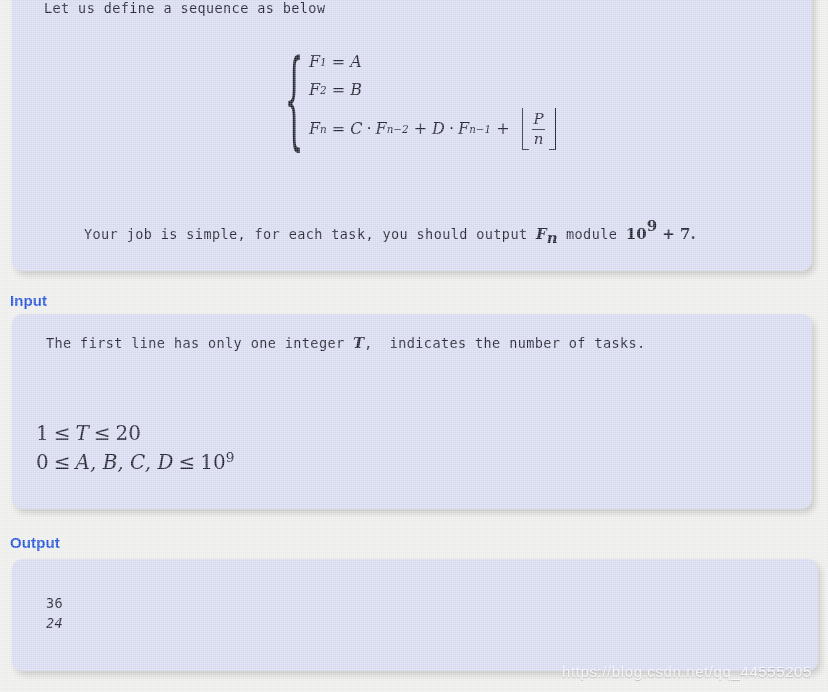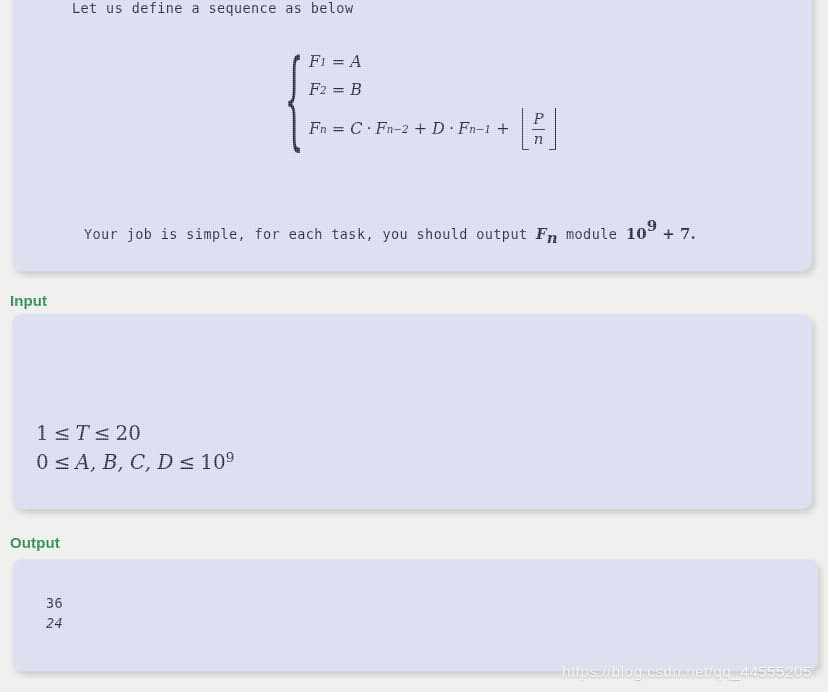--- a/index.html
+++ b/index.html
@@ -61,21 +61,21 @@
     width: 806px;
     height: 112px;
   }
 
   .section-heading {
     position: absolute;
     left: 10px;
     font-family: "Liberation Sans", sans-serif;
     font-weight: bold;
     font-size: 15px;
-    color: #15803d;
+    color: #1d4ed8;
     letter-spacing: .1px;
   }
   #heading-input  { top: 292px; }
   #heading-output { top: 534px; }
 
   
   .tt {
     font-family: "DejaVu Sans Mono", "Liberation Mono", monospace;
     font-size: 13.5px;
     color: #1b1b2b;
@@ -109,21 +109,21 @@
   }
   sup {
     font-size: .68em;
     vertical-align: .52em;
     letter-spacing: 0;
   }
 
   .line { position: absolute; }
 
   
-  #stmt-line1 { left: 32px; top: 14px; margin-left: 28px; }
+  #stmt-line1 { left: 32px; top: 14px; }
 
   #formula {
     position: absolute;
     left: 275px;
     top: 62px;
     display: flex;
     align-items: stretch;
   }
   .brace {
     font-family: "DejaVu Serif", serif;
@@ -268,20 +268,21 @@
     </div>
 
     <div class="line tt" id="stmt-line2"><span>Your job is simple, for each task, you should output </span><span class="mathvar">F</span><sub class="mathvar">n</sub><span> module </span><span class="mathnum">10</span><sup class="mathnum">9</sup><span class="mathnum"> + 7.</span></div>
 
   </div>
 
   <div class="section-heading" id="heading-input">Input</div>
 
   <div class="panel" id="panel-input">
 
+    <div class="line tt" id="in-line1"><span>The first line has only one integer </span><span class="mathvar">T</span><span>,  indicates the number of tasks.</span></div>
 
 
     <div class="constraints">
 
       <div class="constraint-row"><span>1</span><span class="le">≤</span><span class="it">T</span><span class="le">≤</span><span>20</span><sup></sup></div>
 
       <div class="constraint-row"><span>0</span><span class="le">≤</span><span class="it">A, B, C, D</span><span class="le">≤</span><span>10</span><sup>9</sup></div>
 
 
     </div>

